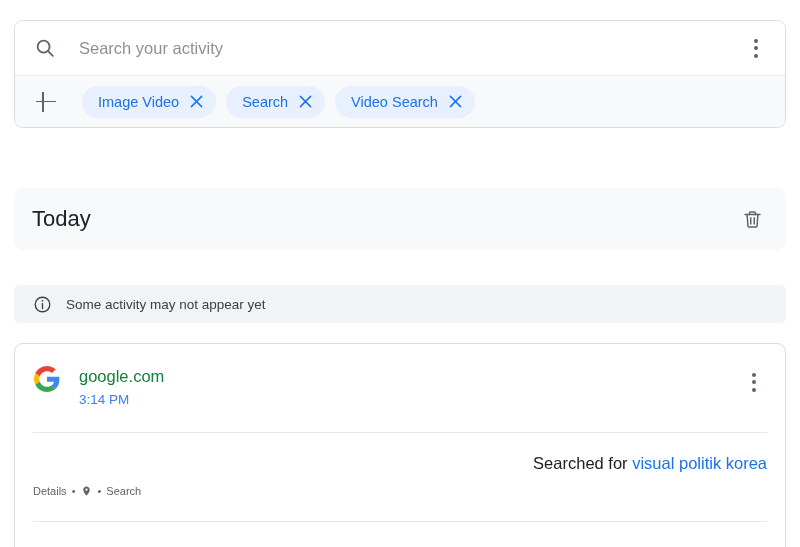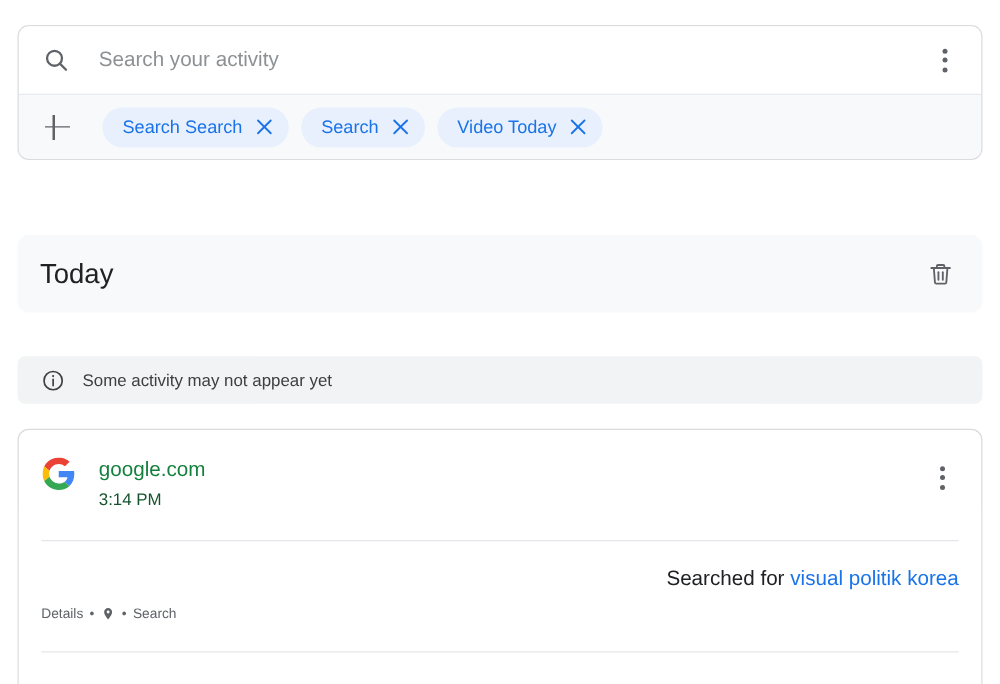--- a/index.html
+++ b/index.html
@@ -245,21 +245,21 @@
     flex-direction: column;
     padding-top: 1px;
   }
   .site-name {
     font-size: 16.5px;
     color: #15803d;
     line-height: 21px;
   }
   .activity-time {
     font-size: 13.5px;
-    color: #14532d;
+    color: #3b82f6;
     line-height: 20px;
     margin-top: 3px;
   }
   .activity-kebab {
     width: 26px;
     height: 26px;
     flex: 0 0 26px;
     display: flex;
     flex-direction: column;
     align-items: center;
@@ -342,41 +342,41 @@
         <span></span>
           <span></span>
           <span></span>
       </span>
     </div>
 
     <div class="chips-row">
       <span class="add-chip-btn"></span>
 
       <span class="chip">
-        <span class="chip-label">Search Search</span>
+        <span class="chip-label">Image Video</span>
         <span class="chip-x">
           <svg width="13" height="13" viewBox="0 0 14 14" stroke="#1a73e8" stroke-width="1.6" stroke-linecap="round">
             <line x1="1.5" y1="1.5" x2="12.5" y2="12.5"></line>
             <line x1="12.5" y1="1.5" x2="1.5" y2="12.5"></line>
           </svg>
         </span>
       </span>
 
       <span class="chip">
         <span class="chip-label">Search</span>
         <span class="chip-x">
           <svg width="13" height="13" viewBox="0 0 14 14" stroke="#1a73e8" stroke-width="1.6" stroke-linecap="round">
             <line x1="1.5" y1="1.5" x2="12.5" y2="12.5"></line>
             <line x1="12.5" y1="1.5" x2="1.5" y2="12.5"></line>
           </svg>
         </span>
       </span>
 
       <span class="chip">
-        <span class="chip-label">Video Today</span>
+        <span class="chip-label">Video Search</span>
         <span class="chip-x">
           <svg width="13" height="13" viewBox="0 0 14 14" stroke="#1a73e8" stroke-width="1.6" stroke-linecap="round">
             <line x1="1.5" y1="1.5" x2="12.5" y2="12.5"></line>
             <line x1="12.5" y1="1.5" x2="1.5" y2="12.5"></line>
           </svg>
         </span>
       </span>
     </div>
   </div>
 

